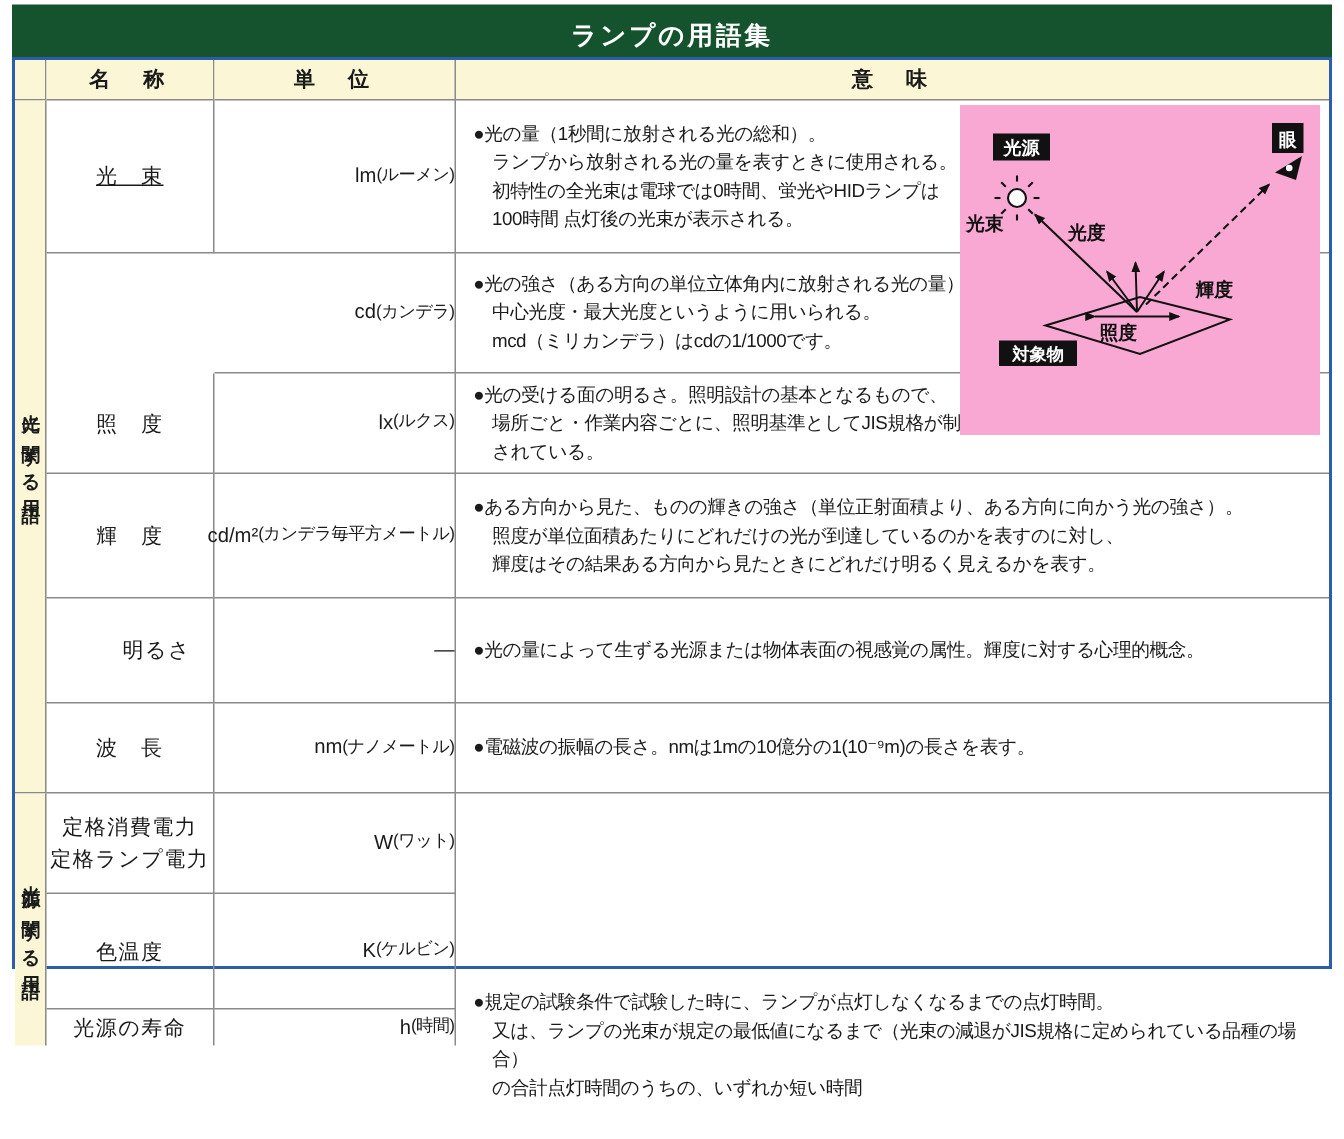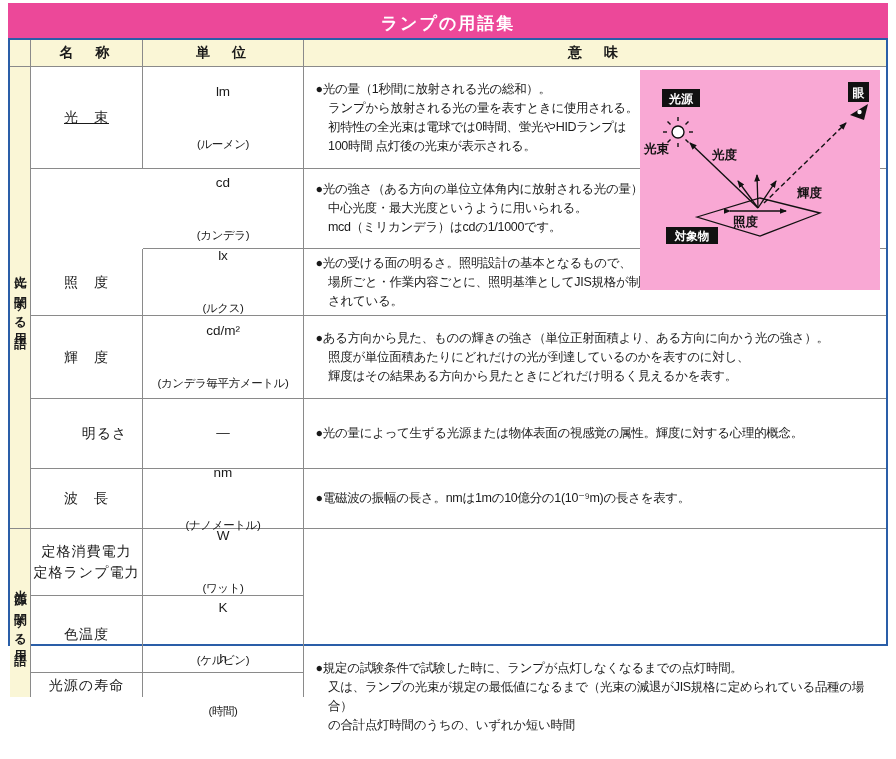--- a/index.html
+++ b/index.html
@@ -3,21 +3,21 @@
 <meta charset="utf-8">
 <style>
   html,body{margin:0;padding:0;}
   body{
     width:896px;height:759px;position:relative;background:#ffffff;
     font-family:"Liberation Sans","DejaVu Sans",sans-serif;color:#1a1a1a;
     overflow:hidden;
   }
   .title-bar{
     position:absolute;left:8px;top:3px;width:880px;height:40px;
-    background:#ec4899;color:#ffffff;
+    background:#14532d;color:#ffffff;
     display:flex;align-items:center;justify-content:center;
     font-size:17px;font-weight:bold;letter-spacing:2px;
   }
   .table-wrap{
     position:absolute;left:8px;top:38px;width:880px;height:608px;
     border:2px solid #2a5ea8;background:#ffffff;box-sizing:border-box;
   }
   .grid{
     display:grid;width:100%;height:100%;
     grid-template-columns:21px 112px 161px 1fr;
@@ -25,21 +25,21 @@
   }
   .cell{border-right:1px solid #8a8a8a;border-bottom:1px solid #8a8a8a;box-sizing:border-box;min-width:0;min-height:0;}
   .last-col{border-right:none;}
   .last-row{border-bottom:none;}
   .yellow{background:#faf6d6;}
   .hcell{display:flex;align-items:center;justify-content:center;font-weight:bold;font-size:14px;letter-spacing:4px;}
   .vlabel{display:flex;align-items:center;justify-content:center;writing-mode:vertical-rl;
           font-size:12.5px;font-weight:bold;letter-spacing:3px;}
   .name{display:flex;align-items:center;justify-content:center;font-size:14px;letter-spacing:1px;
         white-space:pre-line;text-align:center;line-height:1.5;}
-  .unit{display:flex;flex-direction:column;align-items:center;justify-content:center;line-height:1.35;text-align:center;gap:36px;}
+  .unit{display:flex;align-items:center;justify-content:flex-end;line-height:1.35;text-align:center;}
   .u-sym{font-size:13.5px;}
   .u-read{font-size:11.5px;letter-spacing:-0.4px;white-space:nowrap;}
   .meaning{display:flex;align-items:center;font-size:12.5px;line-height:1.52;}
   .meaning>div{padding:4px 4px 4px 24px;text-indent:-12.5px;white-space:pre-line;letter-spacing:-0.3px;}
   .diagram{position:absolute;left:630px;top:30px;width:240px;height:220px;background:#f9a8d4;z-index:2;}
   .diagram svg{display:block;}
   svg text.dlabel{font-size:12.5px;font-weight:bold;fill:#111;}
   svg text.badge-txt{font-size:12px;font-weight:bold;fill:#fff;text-anchor:middle;}
 </style>
 </head>

